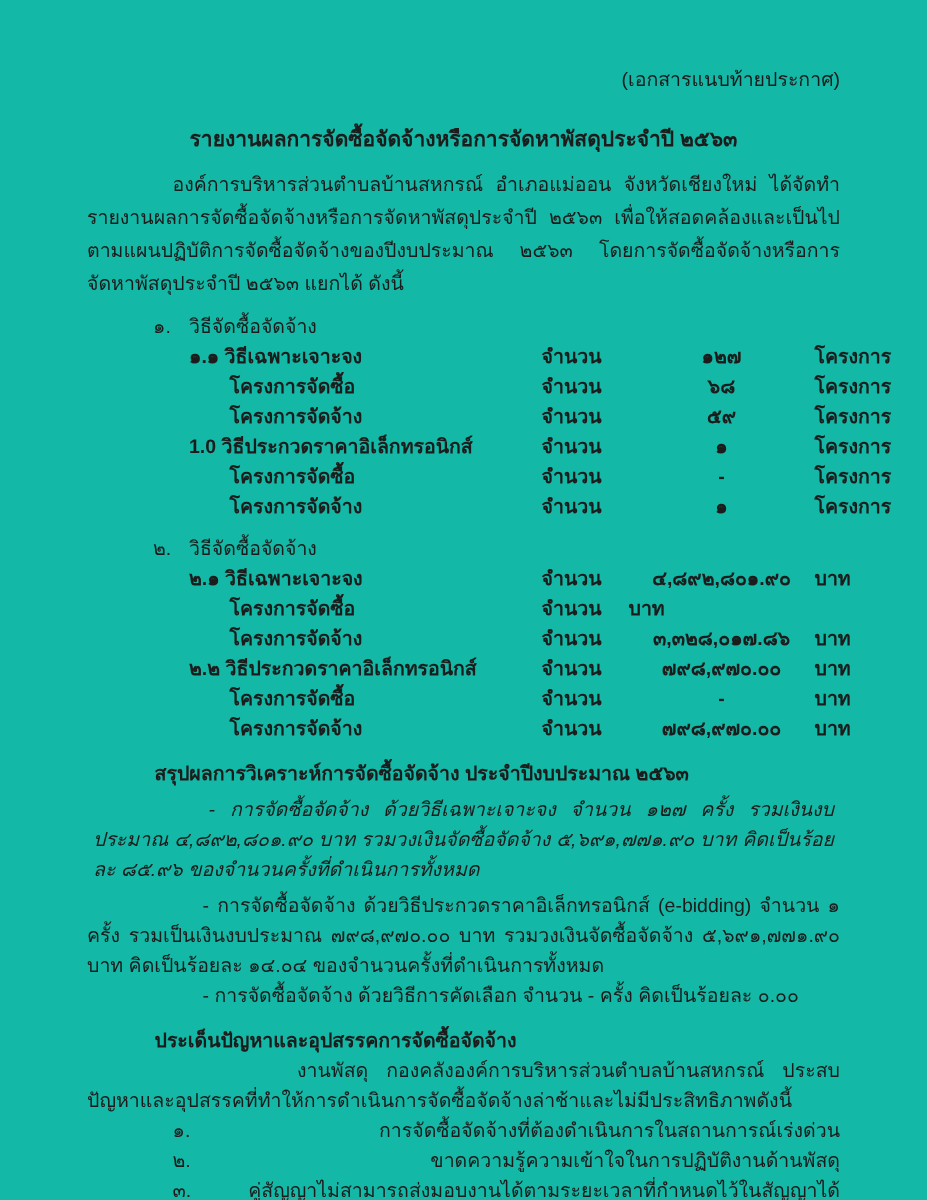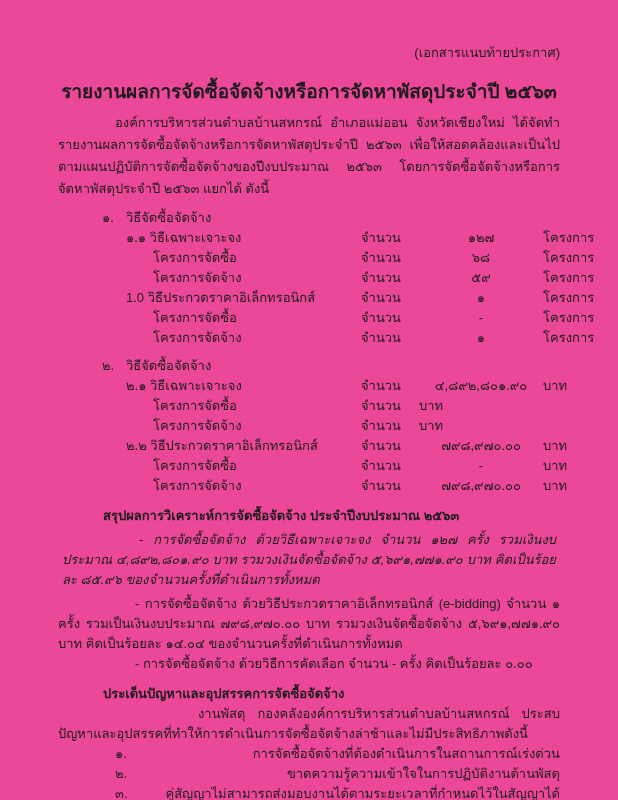--- a/index.html
+++ b/index.html
@@ -13,47 +13,47 @@
     overflow: hidden;
     color: #1c1c1c;
     font-family: "Liberation Sans", sans-serif;
     font-size: 13px;
   }
   .page {
     box-sizing: border-box;
     width: 618px;
     height: 800px;
     padding: 44px 58px 0 58px;
-    background: #ec4899;
+    background: #14b8a6;
   }
   .annotation {
     text-align: right;
     line-height: 18px;
   }
   .title {
     text-align: center;
     font-weight: bold;
-    font-size: 19px;
+    font-size: 14px;
     margin-top: 20px;
     line-height: 20px;
   }
   .intro {
     margin-top: 10px;
     text-indent: 57px;
     text-align: justify;
     line-height: 22px;
   }
   .section { margin-top: 8px; }
   .sec-heading {
     display: flex;
     margin-left: 44px;
     line-height: 20px;
   }
   .sec-num { width: 24px; flex: none; }
-  .rows { margin-left: 68px; }
+  .rows { margin-left: 68px; font-weight: bold; }
   .t-row {
     display: grid;
     grid-template-columns: 235px 58px 124px 1fr;
     line-height: 20px;
   }
   .t-row.sub .c-label { padding-left: 27px; }
   .c-val { text-align: center; }
   .summary { margin-top: 10px; }
   .summary-heading, .problems-heading {
     margin-left: 45px;
@@ -148,20 +148,21 @@
         <span class="c-unit">บาท</span>
       </div>
       <div class="t-row sub">
         <span class="c-label">โครงการจัดซื้อ</span>
         <span class="c-qty">จำนวน</span>
         <span class="c-unit">บาท</span>
       </div>
       <div class="t-row sub">
         <span class="c-label">โครงการจัดจ้าง</span>
         <span class="c-qty">จำนวน</span>
+        <span class="c-val">๓,๓๒๘,๐๑๗.๘๖</span>
         <span class="c-unit">บาท</span>
       </div>
       <div class="t-row">
         <span class="c-label">๒.๒ วิธีประกวดราคาอิเล็กทรอนิกส์</span>
         <span class="c-qty">จำนวน</span>
         <span class="c-val">๗๙๘,๙๗๐.๐๐</span>
         <span class="c-unit">บาท</span>
       </div>
       <div class="t-row sub">
         <span class="c-label">โครงการจัดซื้อ</span>

